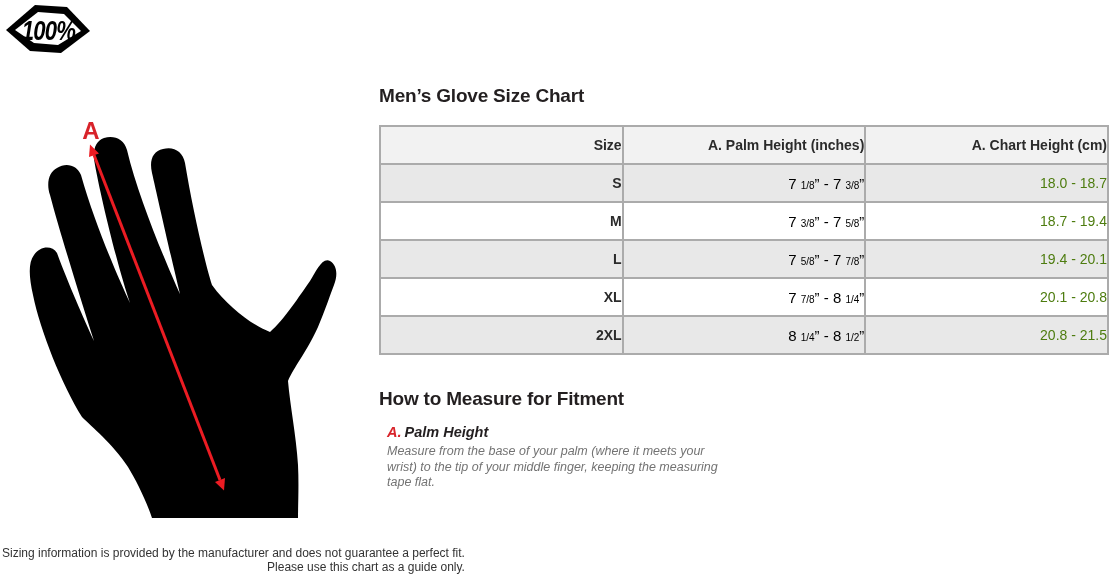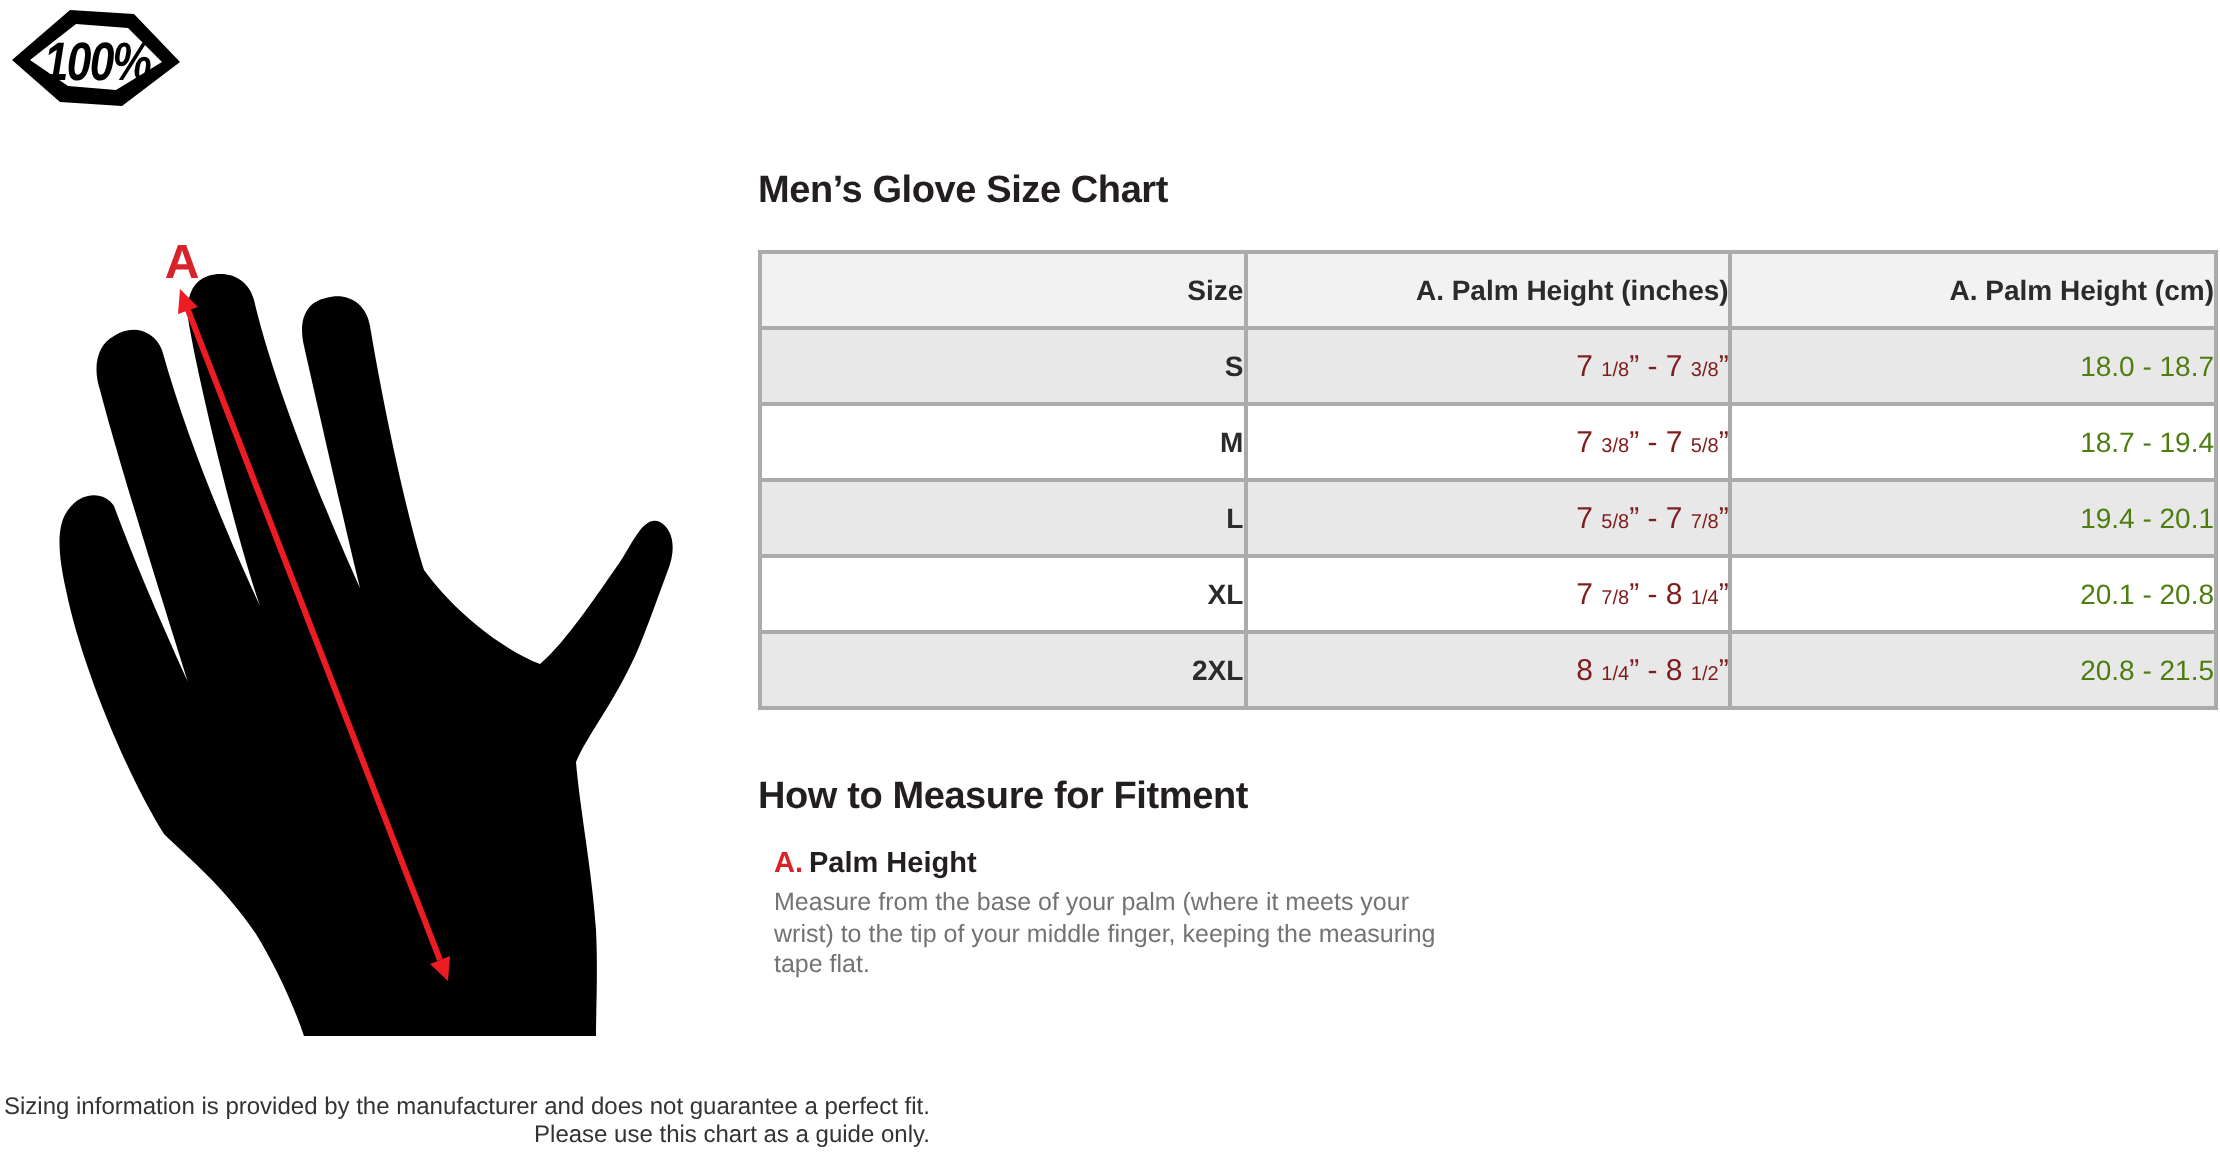--- a/index.html
+++ b/index.html
@@ -49,26 +49,26 @@
   table.size-table thead th {
     background: #f2f2f2;
     font-size: 14px;
     font-weight: bold;
     color: #2b2b2b;
   }
   table.size-table tbody tr:nth-child(odd) td { background: #e8e8e8; }
   table.size-table tbody tr:nth-child(even) td { background: #ffffff; }
   td.size-cell { font-weight: bold; font-size: 14px; color: #2b2b2b; }
   td.cm-cell { font-size: 14px; color: #4d7c0f; }
-  td.in-cell { font-size: 15px; color: #7f1d1d; }
+  td.in-cell { font-size: 15px; color: #000000; }
   .in-big { font-size: 15px; }
   .in-frac { font-size: 10px; }
 
   .measure-title { margin-top: 33px; }
-  .measure-item { margin: 15px 16px 0 8px; }
+  .measure-item { margin: 15px 16px 0 8px; font-style: italic; }
   .measure-name { font-size: 14.5px; font-weight: bold; color: #231f20; }
   .measure-key { color: #d8232a; margin-right: 3px; }
   .measure-desc {
     margin: 4px 0 0;
     width: 350px;
     font-size: 12.5px;
     line-height: 15.5px;
     font-weight: normal;
     color: #737373;
   }
@@ -135,21 +135,21 @@
   </div>
 
   <main class="content">
     <h1 class="section-title">Men’s Glove Size Chart</h1>
 
     <table class="size-table">
       <thead>
         <tr>
           <th>Size</th>
           <th>A. Palm Height (inches)</th>
-          <th>A. Palm Height (cm)</th>
+          <th>A. Chart Height (cm)</th>
         </tr>
       </thead>
       <tbody>
         <tr>
           <td class="size-cell">S</td>
           <td class="in-cell"><span class="in-big">7 </span><span class="in-frac">1/8</span><span class="in-big">” - 7 </span><span class="in-frac">3/8</span><span class="in-big">”</span></td>
           <td class="cm-cell">18.0 - 18.7</td>
         </tr>
         <tr>
           <td class="size-cell">M</td>

